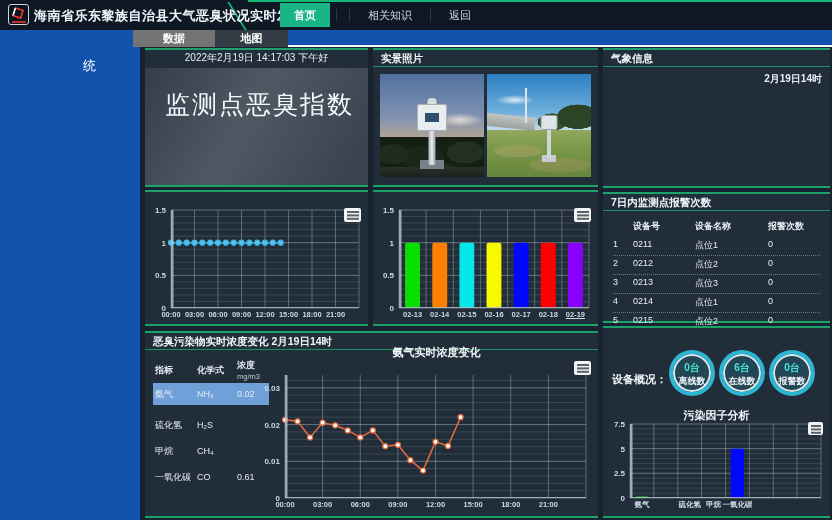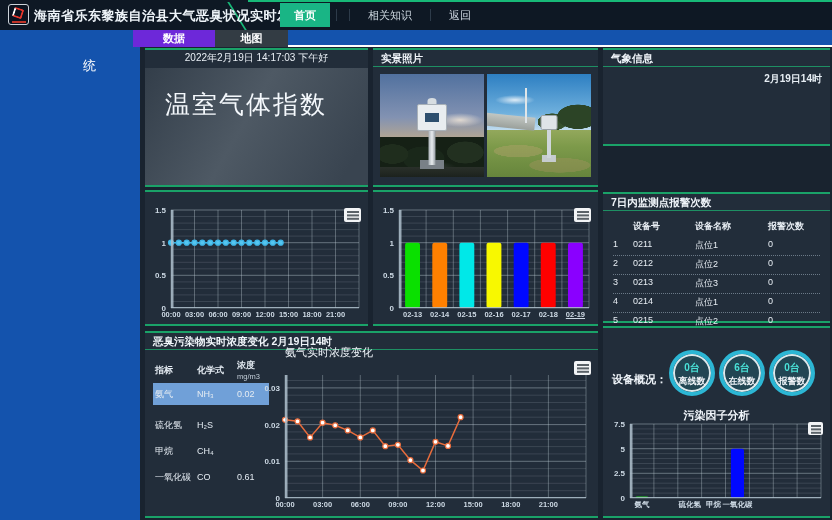--- a/index.html
+++ b/index.html
@@ -14,21 +14,21 @@
   .logo u{position:absolute;left:3px;bottom:1px;width:14px;height:2px;background:#c03328;display:block}
   .apptitle{position:absolute;left:34px;top:7px;font-size:13px;font-weight:bold;color:#eef4f9;letter-spacing:.5px;white-space:nowrap}
   .nav-items{position:absolute;left:280px;top:0;height:30px;display:flex;align-items:center}
   .nav-item{height:24px;line-height:24px;padding:0 12px;font-size:11px;color:#ccd6df;cursor:pointer;white-space:nowrap}
   .nav-item.active{background:#19b585;color:#fff;font-weight:bold;padding:0 14px}
   .nav-sep{width:1px;height:12px;background:#2d3b4a;margin:0 6px}
 
   
   .tabrow{position:absolute;left:0;top:30px;width:832px;height:17px;z-index:39}
   .tab{position:absolute;top:0;height:17px;line-height:17px;text-align:center;font-size:11px;font-weight:bold;color:#fff;cursor:pointer}
-  .tab.data{left:133px;width:82px;background:#6d28d9}
+  .tab.data{left:133px;width:82px;background:#737373}
   .tab.map{left:215px;width:73px;background:#333c44}
   .bluestrip{position:absolute;left:288px;top:0;right:0;height:17px;background:#1453ad;border-bottom:2px solid #fff}
 
   
   .sidebar{position:absolute;left:0;top:30px;width:140px;height:490px;background:#1453ad;z-index:30}
   .sidebar .sys{position:absolute;left:83px;top:27px;color:#fff;font-size:13px}
 
   
   .panel{position:absolute;background:#222d3a;border-top:2px solid #1aa268;border-bottom:2px solid #1aa268}
   .phead{height:17px;line-height:16px;padding:0 8px;font-size:10.5px;font-weight:bold;color:#f0f5fa;border-bottom:1px solid #1e8f63;white-space:nowrap}
@@ -89,21 +89,21 @@
   .arow.head{font-weight:bold;border-bottom:none;padding-bottom:4px}
   .arow.head :first-child{visibility:hidden}
 
   
   .ptable{position:absolute;left:8px;top:26px;width:116px;font-size:9px;color:#e4ebf2}
   .prow{display:grid;grid-template-columns:42px 40px 34px;align-items:center;min-height:20px;margin-bottom:6px;padding:0 2px}
   .prow.head{font-weight:bold;margin-bottom:2px}
   .prow.head .unit{display:block;font-weight:normal;font-size:7.5px;color:#c2cdd8}
   .prow.hl{background:#70a0d8;min-height:22px}
   .prow.sp{margin-top:10px}
-  .nh3-title{position:absolute;left:140px;right:10px;top:12px;text-align:left;font-size:11px;font-weight:normal;color:#f0f5fa}
+  .nh3-title{position:absolute;left:140px;right:10px;top:12px;text-align:center;font-size:11px;font-weight:bold;color:#f0f5fa}
 
   
   .ov-label{position:absolute;left:9px;top:44px;font-size:11px;font-weight:bold;color:#eef3f8}
   .stat{position:absolute;top:22px;width:46px;height:46px;border-radius:50%;background:#224653;border:4px solid #2cb6d4;box-shadow:inset 0 0 0 2px rgba(240,250,252,.9);text-align:center}
   .stat .cnt{display:block;margin-top:7px;font-size:10px;font-weight:bold;color:#49e2d8}
   .stat .lbl{display:block;font-size:9px;font-weight:bold;color:#f2f6fa}
   .pf-title{position:absolute;left:0;right:0;top:80px;text-align:center;font-size:11px;font-weight:bold;color:#f0f5fa}
 </style>
 </head>
 <body>
@@ -132,21 +132,21 @@
   <div class="tab map">地图</div>
 </div>
 
 <div class="sidebar">
   <div class="sys">统</div>
 </div>
 
 <div class="panel" style="left:145px;top:48px;width:223px;height:139px">
   <div class="greet-date">2022年2月19日  14:17:03 下午好</div>
   <div class="greet-body">
-    <div class="greet-title">温室气体指数</div>
+    <div class="greet-title">监测点恶臭指数</div>
   </div>
 </div>
 
 <div class="panel" style="left:373px;top:48px;width:225px;height:139px">
   <div class="phead">实景照片</div>
   <div class="photo-row">
     <div class="photo">
       <div class="p1-sky"></div>
         <div class="p1-cloud"></div>
         <div class="p1-trees"></div>
@@ -165,21 +165,21 @@
         <div class="p2-field"></div>
       <div class="p2-wall"></div>
         <div class="p2-lpole"></div>
       <div class="p2-foot"></div>
         <div class="p2-pole"></div>
         <div class="p2-cab"></div>
     </div>
   </div>
 </div>
 
-<div class="panel" style="left:603px;top:48px;width:227px;height:98px">
+<div class="panel" style="left:603px;top:48px;width:227px;height:140px">
   <div class="phead">气象信息</div>
   <div class="weather-ts">2月19日14时</div>
 </div>
 
 <div class="panel" id="greenhouse-line" style="left:145px;top:190px;width:223px;height:136px">
   <div class="menu" style="top:16px">
       <span></span>
     </div>
   <div class="plotwrap" style="left:26px;right:9px;top:18px;bottom:16px">
     <div class="ylab" style="left:-26px;width:24px">

